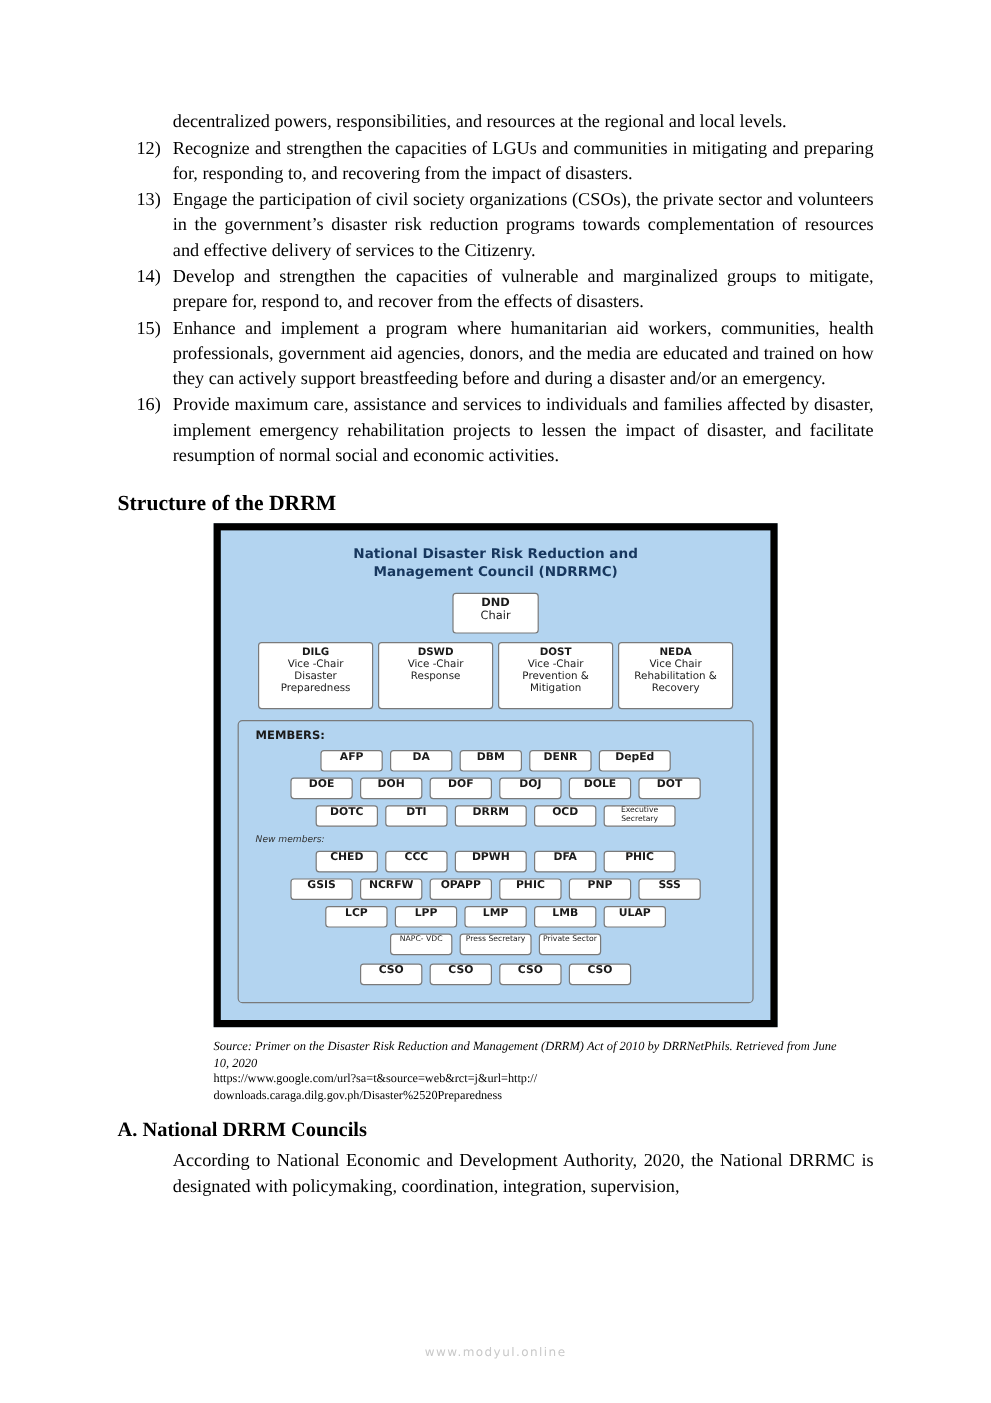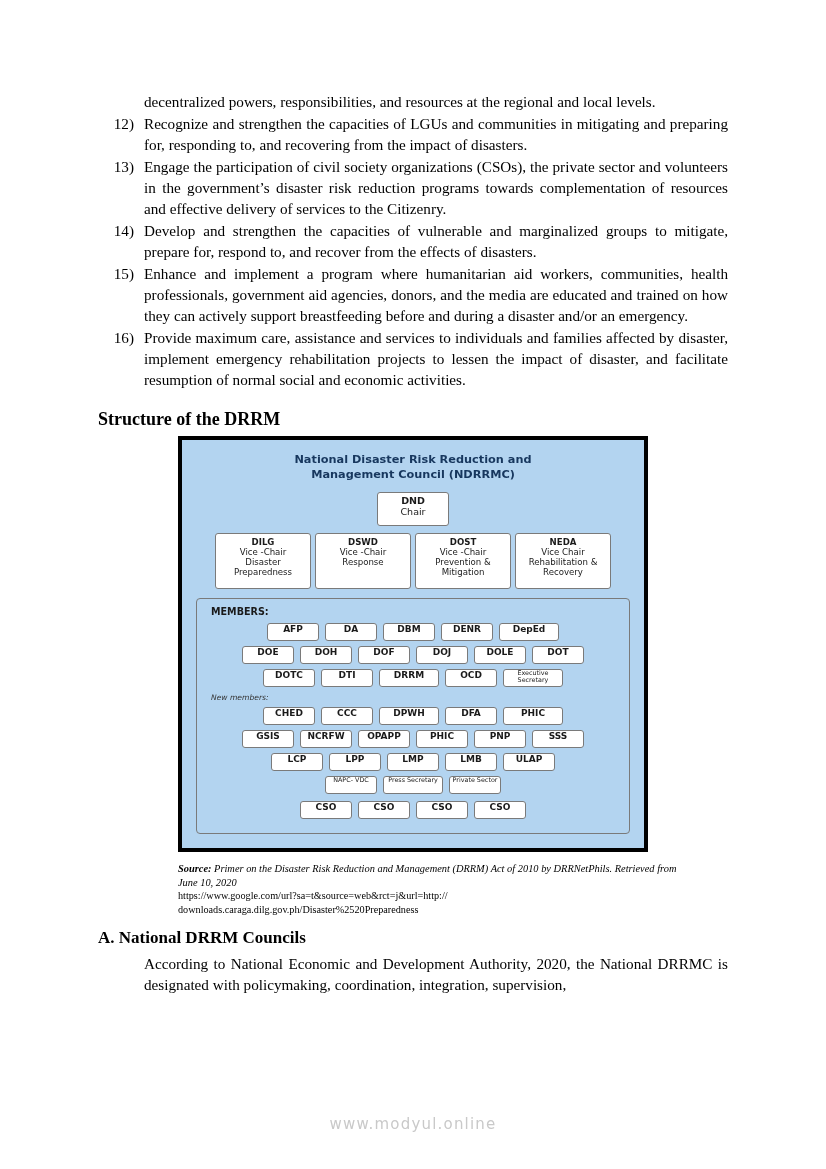--- a/index.html
+++ b/index.html
@@ -57,21 +57,21 @@
     margin-top: 12px;
     margin-left: 0;
   }
   
   .figure-wrap {
     margin: 4px 0 0 80px;
     width: 470px;
   }
   .chart {
     background: #b3d4f0;
-    border: 4px solid #000000;
+    border: 6px solid #000000;
     padding: 12px 14px 14px 14px;
     width: 470px;
   }
   .chart-title {
     text-align: center;
     font-family: "DejaVu Sans", sans-serif;
     font-weight: bold;
     font-size: 11.3px;
     color: #17375e;
     line-height: 1.35;
@@ -138,38 +138,38 @@
   }
   .cso-row { margin-top: 7px; }
   
   .source {
     margin: 10px 0 0 80px;
     width: 520px;
     font-family: "Liberation Serif", serif;
     font-size: 10.4px;
     line-height: 1.3;
   }
-  .source .lbl { font-weight: bold; font-style: italic; }
+  .source .lbl { font-weight: normal; font-style: italic; }
   .source .it { font-style: italic; }
   .source .url { font-size: 10.2px; line-height: 1.32; word-break: break-all; }
   
   .final-para {
     font-size: 15.2px;
     line-height: 1.38;
     text-align: justify;
     margin: 4px 0 0 46px;
   }
   
   .watermark {
     position: absolute;
     left: 0; right: 0;
     bottom: 36px;
     text-align: center;
     font-family: "DejaVu Sans", sans-serif;
-    font-size: 15px;
+    font-size: 10px;
     letter-spacing: 1.2px;
     color: #c9c9c9;
   }
 </style>
 </head>
 <body>
 
 <div class="page">
 
   <p class="cont-para">decentralized powers, responsibilities, and resources at the regional and local levels.</p>

